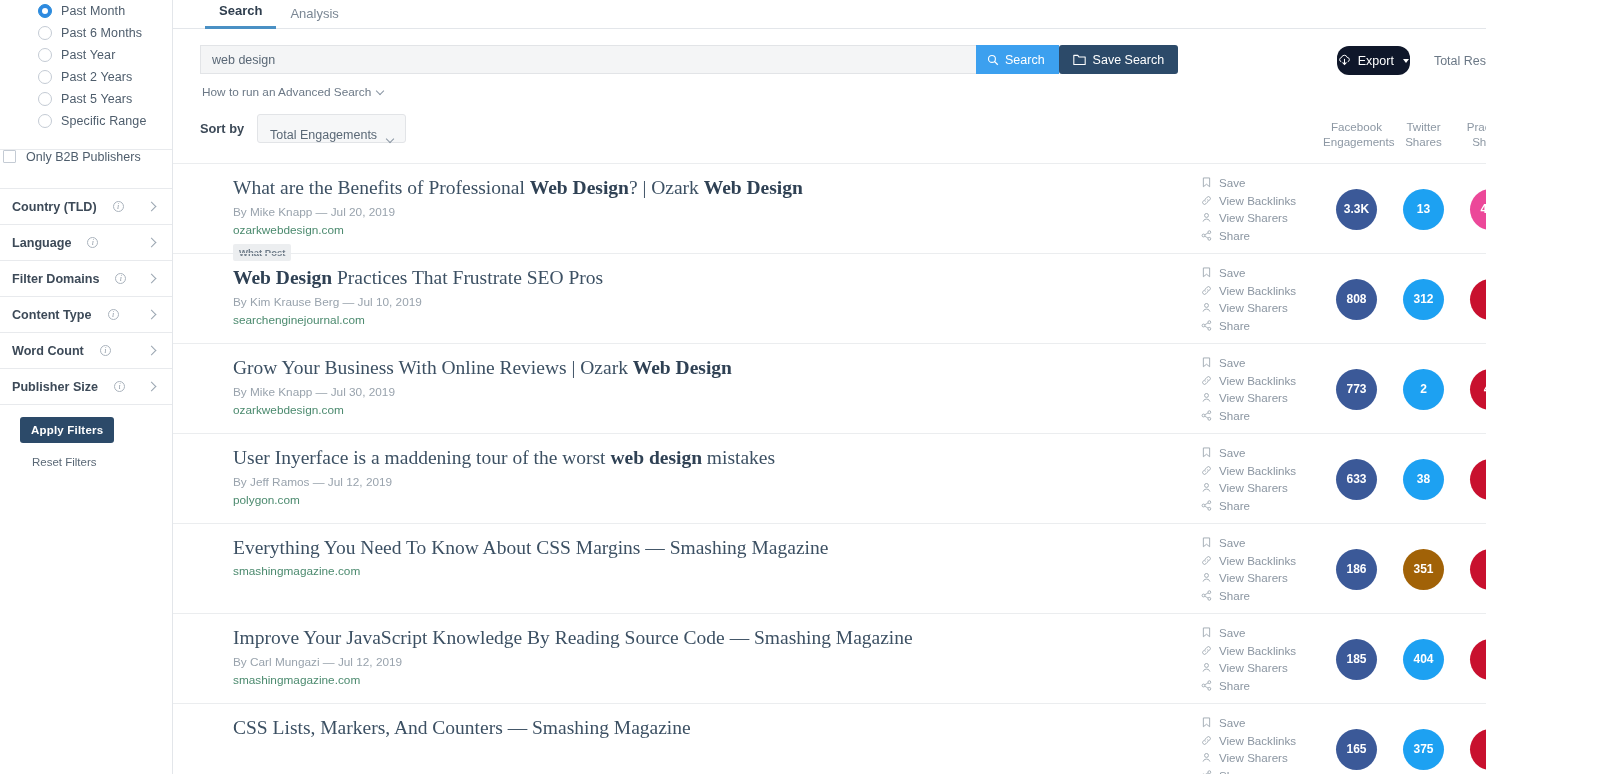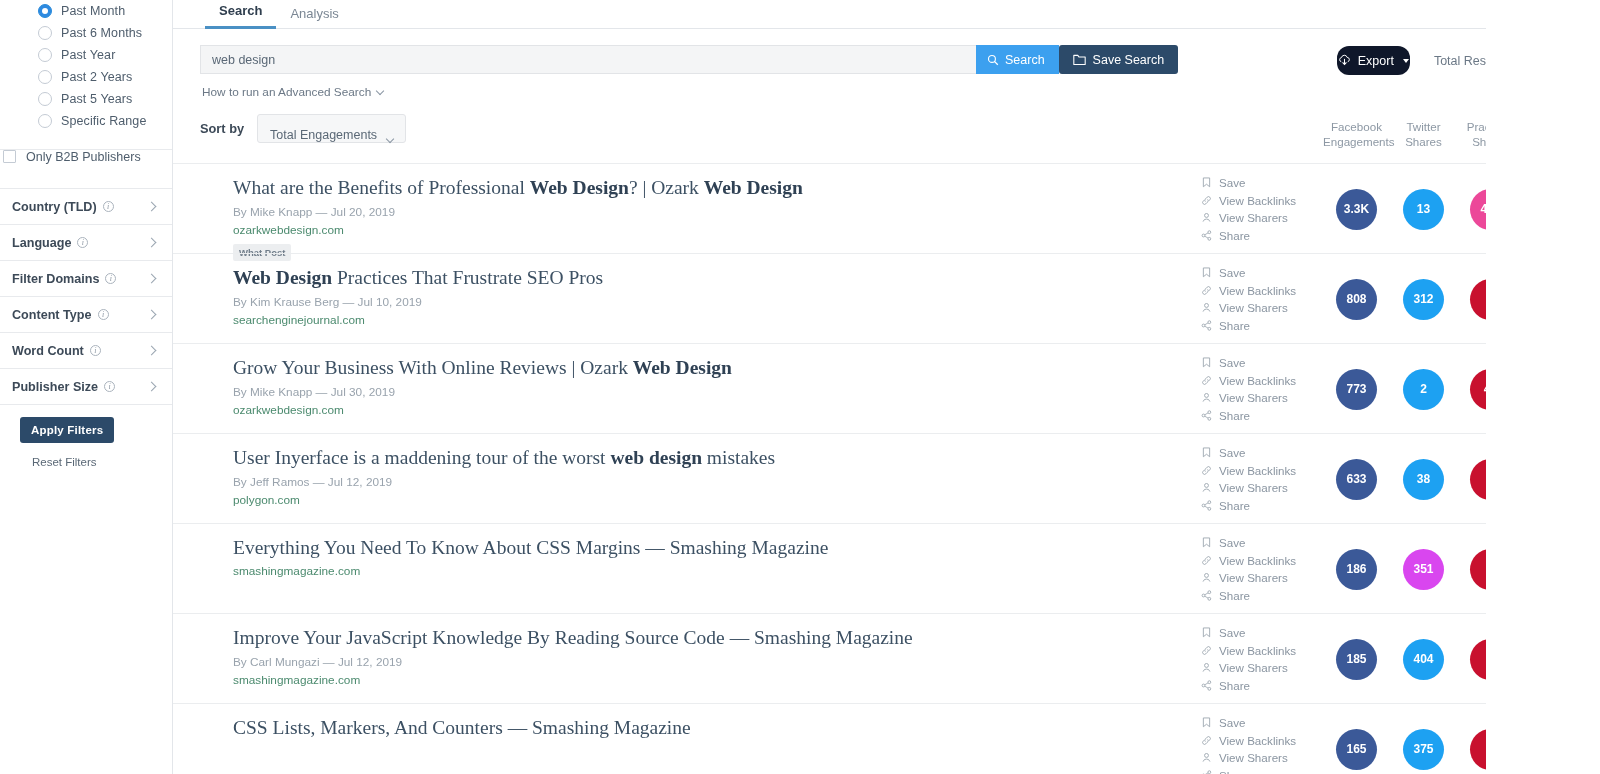--- a/index.html
+++ b/index.html
@@ -47,21 +47,21 @@
     background: #fff; margin-right: 10px; flex: 0 0 13px; border-radius: 1px;
   }
   .b2b-row .clabel { font-size: 12.5px; color: #4e5d6c; }
 
   .filter-row {
     display: flex; align-items: center; justify-content: space-between;
     height: 36px; padding: 0 14px 0 12px;
     border-top: 1px solid #e8eaed;
     cursor: pointer;
   }
-  .filter-row .fl { display: flex; align-items: center; gap: 6px; }
+  .filter-row .fl { display: flex; align-items: center; gap: 16px; }
   .filter-row .fname { font-size: 12.6px; color: #3d4a58; font-weight: 600; }
   .info-i {
     width: 11px; height: 11px; border-radius: 50%;
     border: 1px solid #aab3bd; color: #8c97a3;
     font-size: 8px; line-height: 9px; text-align: center;
     font-family: "Liberation Serif", serif; font-style: italic;
     display: inline-block;
   }
   .chev {
     width: 7px; height: 7px; border-right: 1.4px solid #9aa5b1;
@@ -594,21 +594,21 @@
                 <line x1="4.8" y1="7.9" x2="9" y2="10.3" stroke="#99a3ad" stroke-width="1"></line>
               </svg>
               <span>Share</span>
             </div>
           </div>
           <div class="r-metrics">
             <div class="mcell">
               <div class="circle" style="background: rgb(59, 89, 152);">186</div>
             </div>
             <div class="mcell">
-              <div class="circle" style="background: #d946ef;">351</div>
+              <div class="circle" style="background: #a16207;">351</div>
             </div>
             <div class="mcell">
               <div class="circle" style="background: rgb(200, 16, 46);">7</div>
             </div>
             <div class="mcell">
               <div class="circle" style="background: rgb(255, 69, 0);">92</div>
             </div>
             <div class="mcell"></div>
           </div>
         </div>

